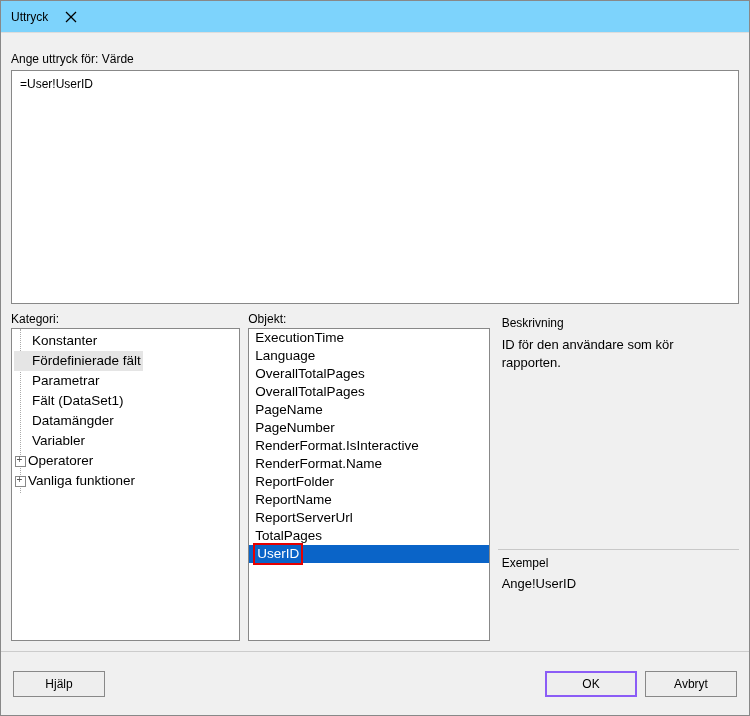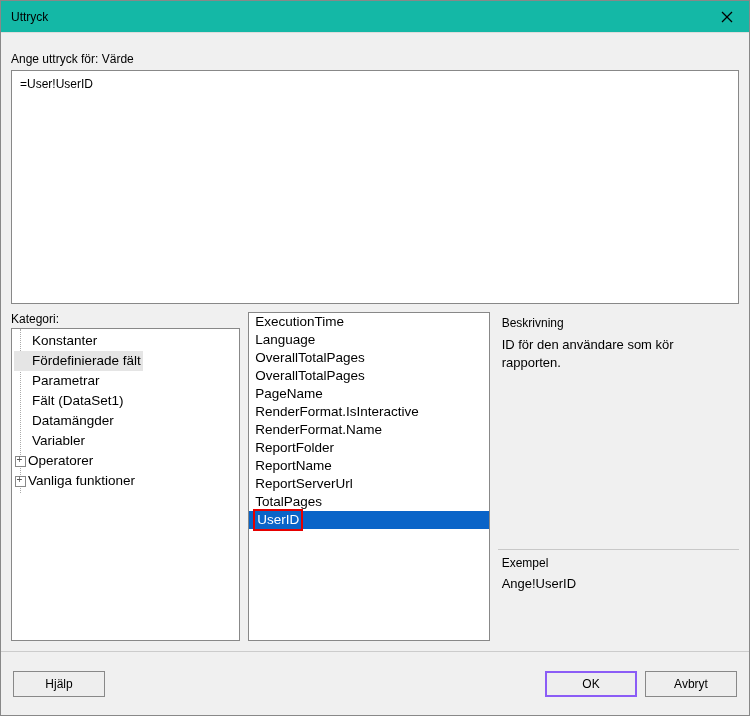--- a/index.html
+++ b/index.html
@@ -2,22 +2,22 @@
 <html><head>
 <meta charset="utf-8">
 <style>
   * { box-sizing: border-box; }
   html, body { margin: 0; padding: 0; font-family: "Segoe UI", Tahoma, sans-serif; font-size: 12px; color: #000; }
   .window {
     width: 750px; height: 716px; border: 1px solid #888; background: #fff;
     display: flex; flex-direction: column; position: relative;
   }
   .titlebar {
-    height: 32px; display: flex; align-items: center; justify-content: space-between;
-    padding: 0 0 0 10px; background: #14b8a6; border-bottom: 1px solid #ddd;
+    height: 32px; display: flex; align-items: center; 
+    padding: 0 0 0 10px; background: #7dd3fc; border-bottom: 1px solid #ddd;
   }
   .titlebar .title { font-size: 12px; }
   .close-btn {
     width: 45px; height: 32px; display: flex; align-items: center; justify-content: center;
     cursor: pointer;
   }
   .content { flex: 1; padding: 19px 10px 10px 10px; background: #f0f0f0; display: flex; flex-direction: column; overflow: hidden; }
   .expr-label { font-size: 12px; margin-bottom: 4px; }
   .expr-box {
     width: 100%; height: 234px; background: #fff; border: 1px solid #888;
@@ -91,26 +91,28 @@
       <div class="panel-col" style="flex:0.95">
         <div class="panel-label">Kategori:</div>
         <div class="listbox">
           <div class="tree-list" id="category-list" style="position:relative;">
             <div class="tree-conn"></div>
           <div class="tree-item" style="padding-left: 18px;">Konstanter</div><div class="tree-item selected" style="padding-left: 18px;">Fördefinierade fält</div><div class="tree-item" style="padding-left: 18px;">Parametrar</div><div class="tree-item" style="padding-left: 18px;">Fält (DataSet1)</div><div class="tree-item" style="padding-left: 18px;">Datamängder</div><div class="tree-item" style="padding-left: 18px;">Variabler</div><div class="tree-item expander" style="padding-left: 14px;">Operatorer</div><div class="tree-item expander" style="padding-left: 14px;">Vanliga funktioner</div></div>
         </div>
       </div>
 
       <div class="panel-col" style="flex:1.0">
+        <div class="panel-label">Objekt:</div>
         <div class="listbox obj-list" id="object-list">
             <div class="obj-item">ExecutionTime</div>
             <div class="obj-item">Language</div>
             <div class="obj-item">OverallTotalPages</div>
             <div class="obj-item">OverallTotalPages</div>
             <div class="obj-item">PageName</div>
+            <div class="obj-item">PageNumber</div>
             <div class="obj-item">RenderFormat.IsInteractive</div>
             <div class="obj-item">RenderFormat.Name</div>
             <div class="obj-item">ReportFolder</div>
             <div class="obj-item">ReportName</div>
             <div class="obj-item">ReportServerUrl</div>
             <div class="obj-item">TotalPages</div>
             <div class="obj-item selected"><span class="obj-highlight">UserID</span></div>
           </div>
       </div>
 

